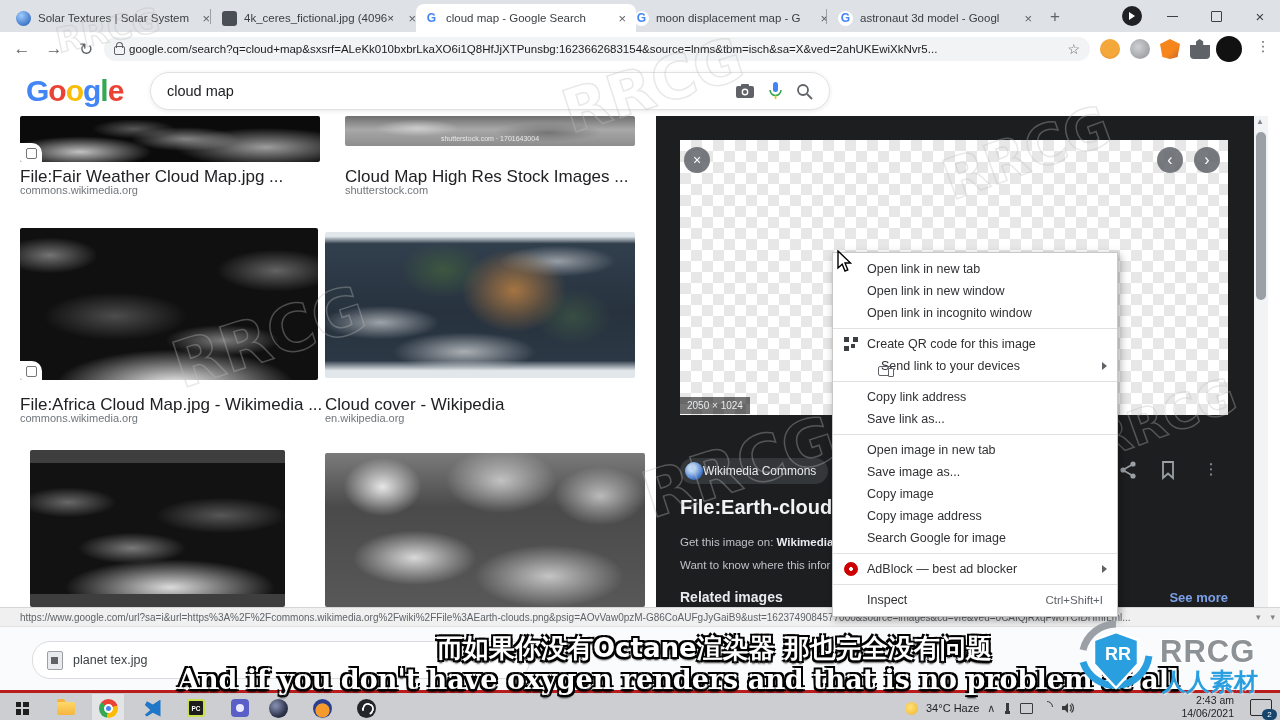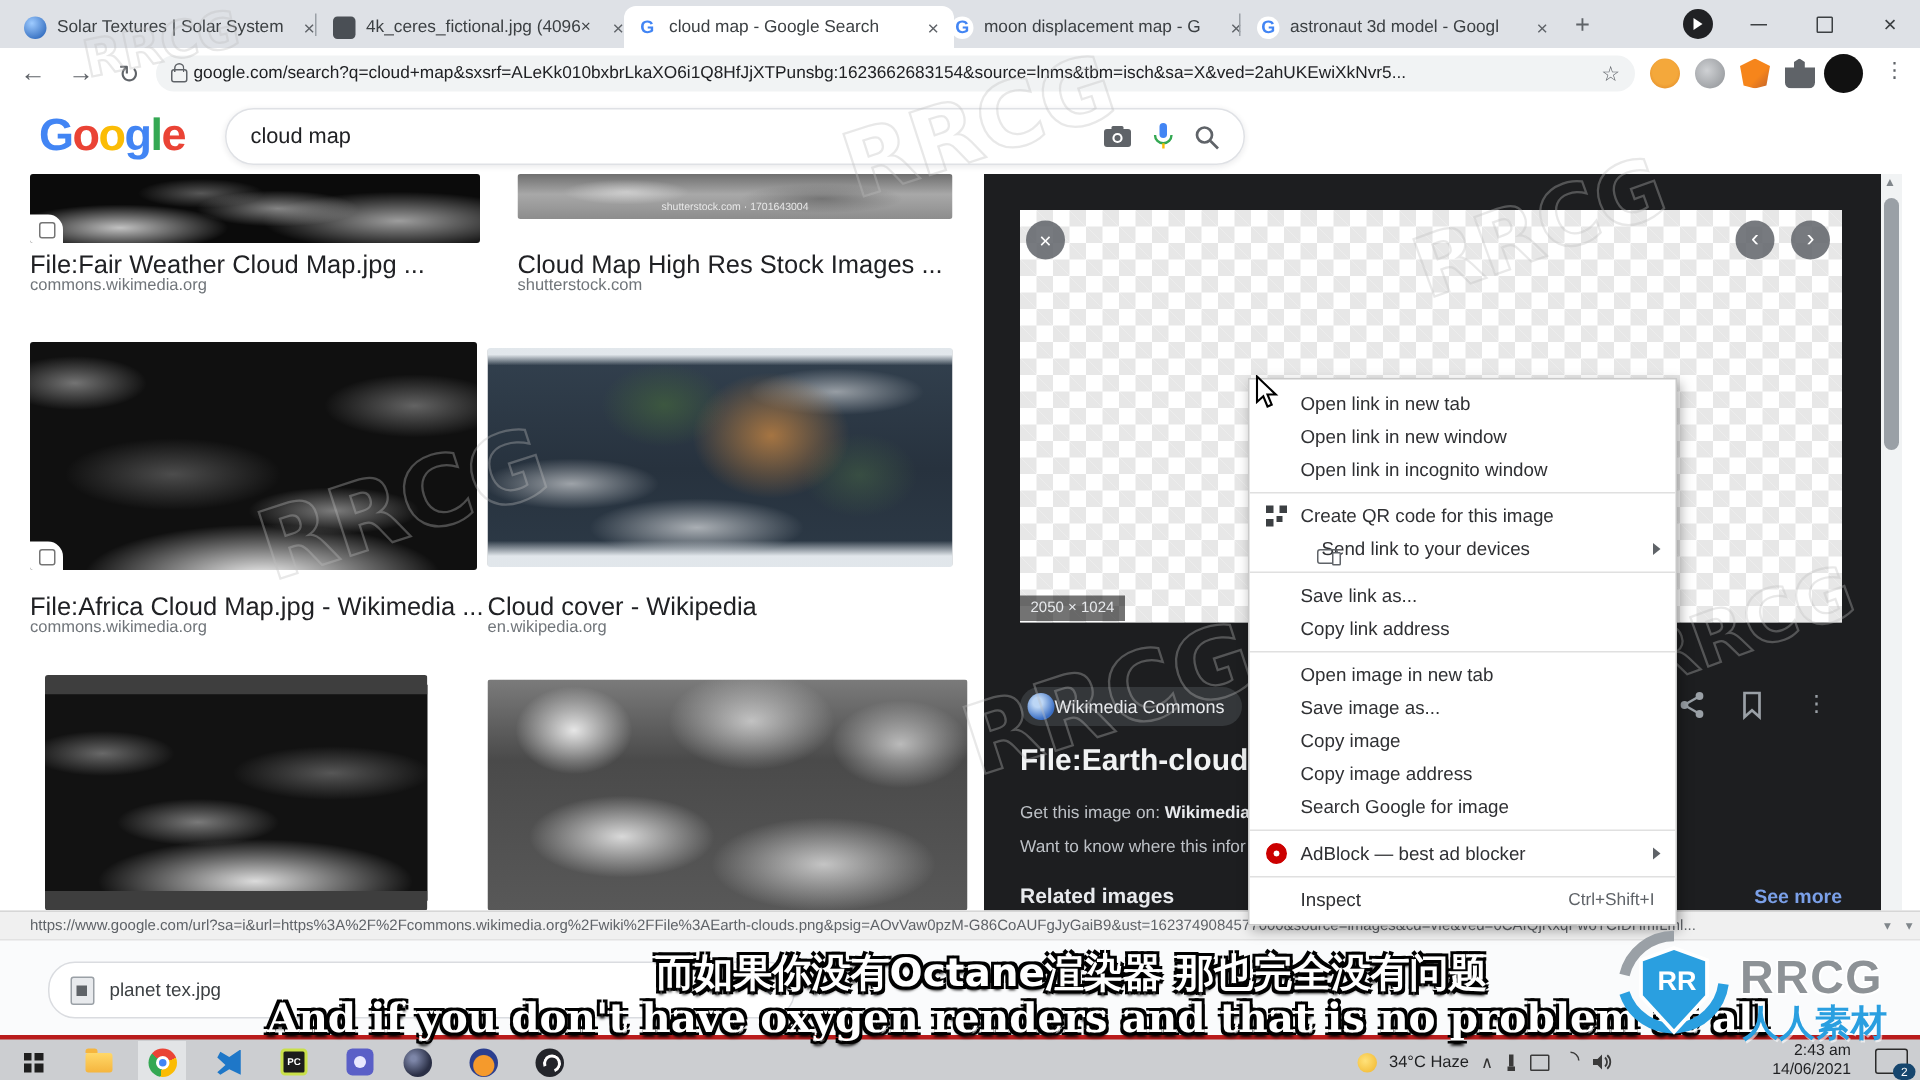--- a/index.html
+++ b/index.html
@@ -397,24 +397,24 @@
         <span class="cm-ic ic-qr"></span>
         <span class="lbl">Create QR code for this image</span>
       </div>
     <div class="cm-item">
         <span class="cm-ic ic-dev"></span>
         <span class="lbl">Send link to your devices</span>
         <span class="subarrow"></span>
       </div>
     <div class="cm-sep"></div>
     <div class="cm-item">
+        <span class="lbl">Copy link address</span>
+      </div>
+    <div class="cm-item">
         <span class="lbl">Save link as...</span>
-      </div>
-    <div class="cm-item">
-        <span class="lbl">Copy link address</span>
       </div>
     <div class="cm-sep"></div>
     <div class="cm-item">
         <span class="lbl">Open image in new tab</span>
       </div>
     <div class="cm-item">
         <span class="lbl">Save image as...</span>
       </div>
     <div class="cm-item">
         <span class="lbl">Copy image</span>

